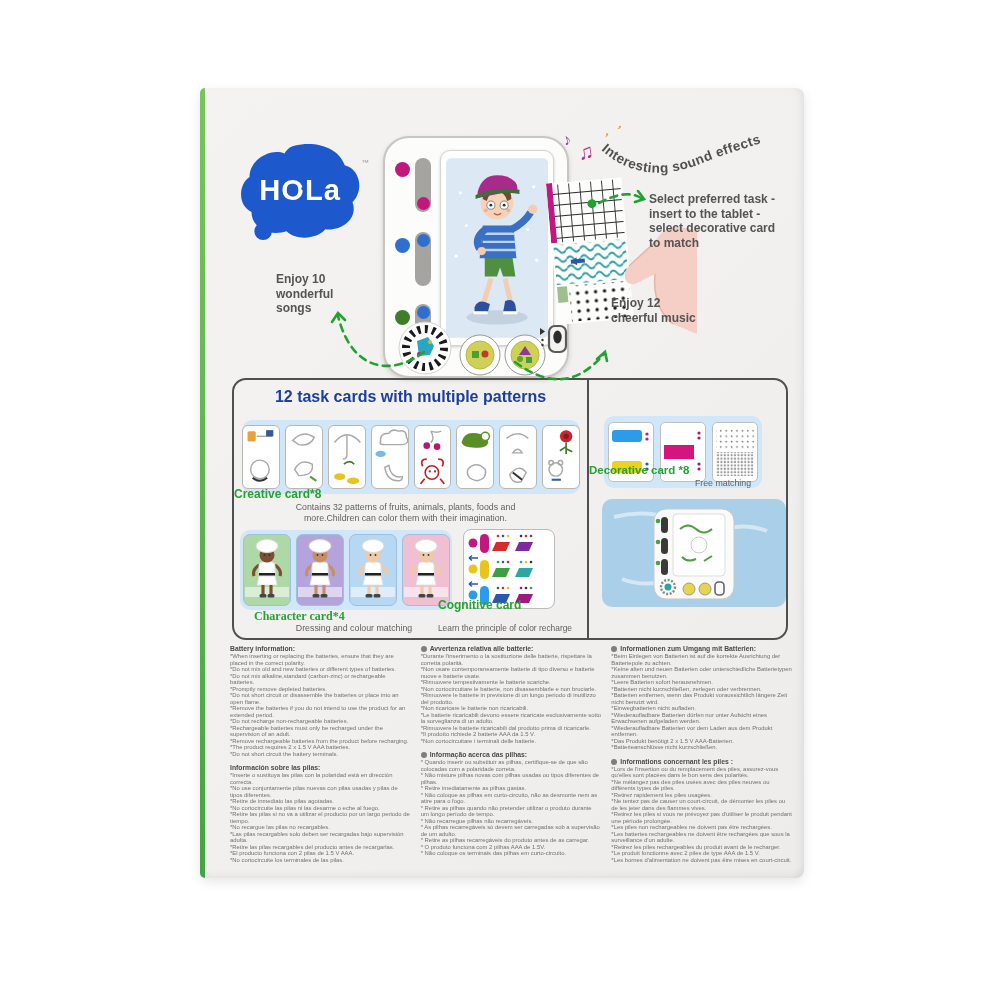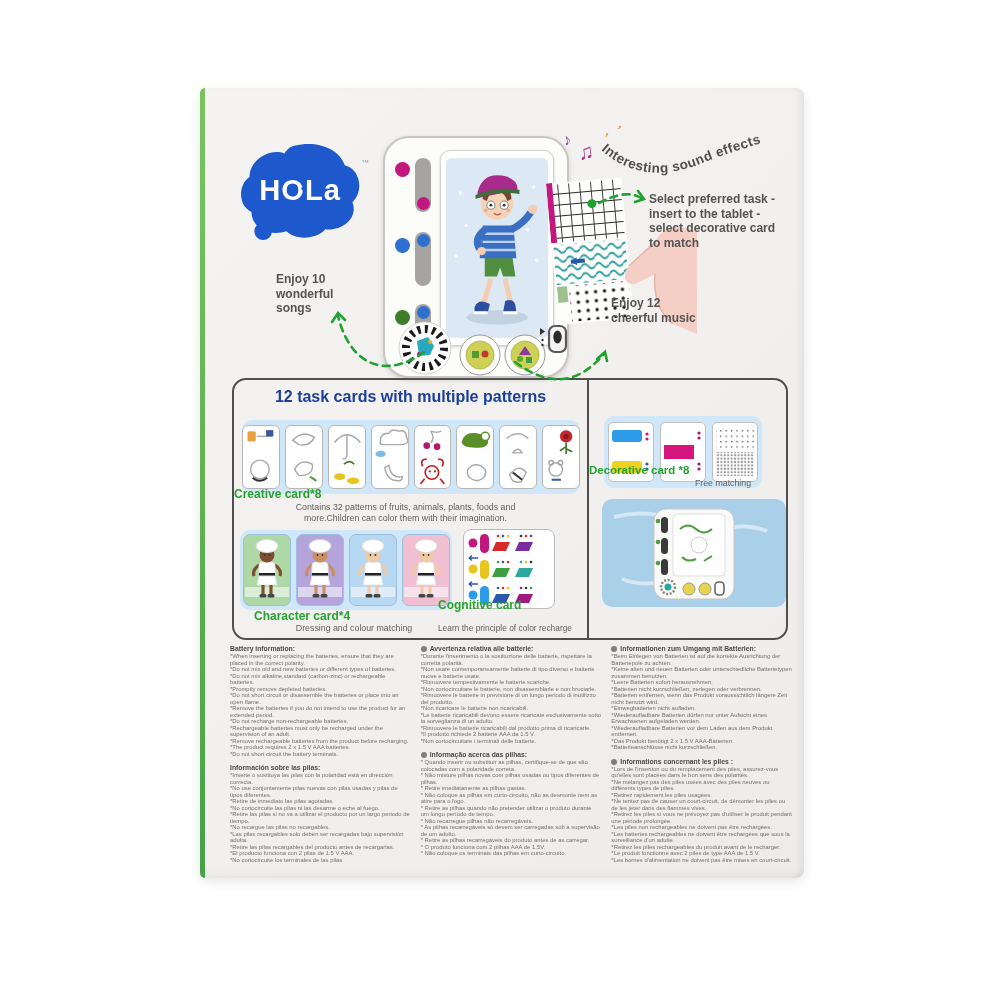--- a/index.html
+++ b/index.html
@@ -371,21 +371,21 @@
             <path d="M18 50 v10 M26 50 v10" stroke="#f0c9a6" stroke-width="3.2" fill="none"></path>
             <rect x="14.5" y="59" width="7" height="3.4" rx="1.5" fill="#444"></rect>
             <rect x="22.5" y="59" width="7" height="3.4" rx="1.5" fill="#444"></rect>
             <circle cx="22" cy="20" r="7.5" fill="#f0c9a6"></circle>
             <ellipse cx="22" cy="11" rx="11" ry="6.5" fill="#fff" stroke="#ddd"></ellipse>
             <circle cx="19.5" cy="20" r="0.9" fill="#333"></circle>
             <circle cx="24.5" cy="20" r="0.9" fill="#333"></circle>
           </svg>
         </div>
       </div>
-    <div class="green-label" style="left:20px;top:229px;width:200px;">Character card*4</div>
+    <div class="green-label" style="left:20px;top:229px;width:200px;font-family:Liberation Serif, serif;">Character card*4</div>
     <div class="gray-desc" style="left:20px;top:243px;width:200px;">Dressing and colour matching</div>
 
     <div class="cog-card">
       <svg viewBox="0 0 90 78">
         <g>
             <circle cx="9" cy="13" r="4.5" fill="#c2187e"></circle>
             <rect x="16" y="4" width="9" height="19" rx="4.5" fill="#c2187e"></rect>
           </g>
         <g>
             <circle cx="34" cy="6" r="1.3" fill="#d42b2b"></circle>

